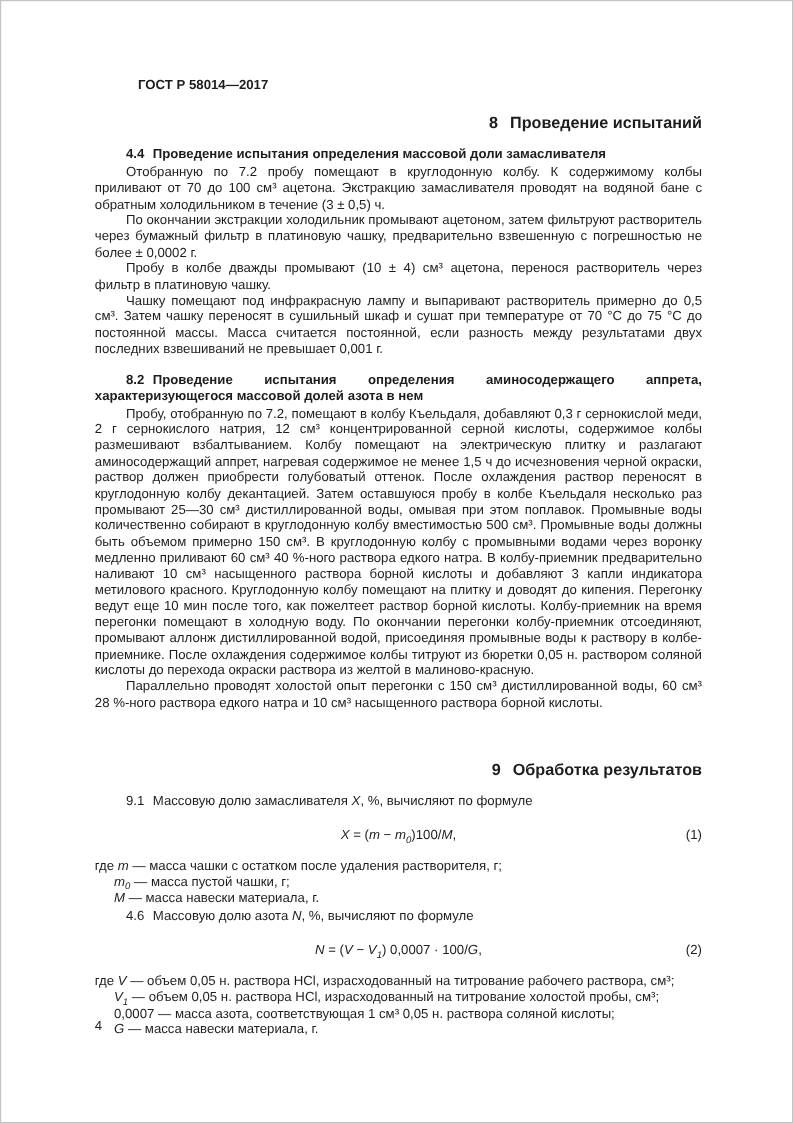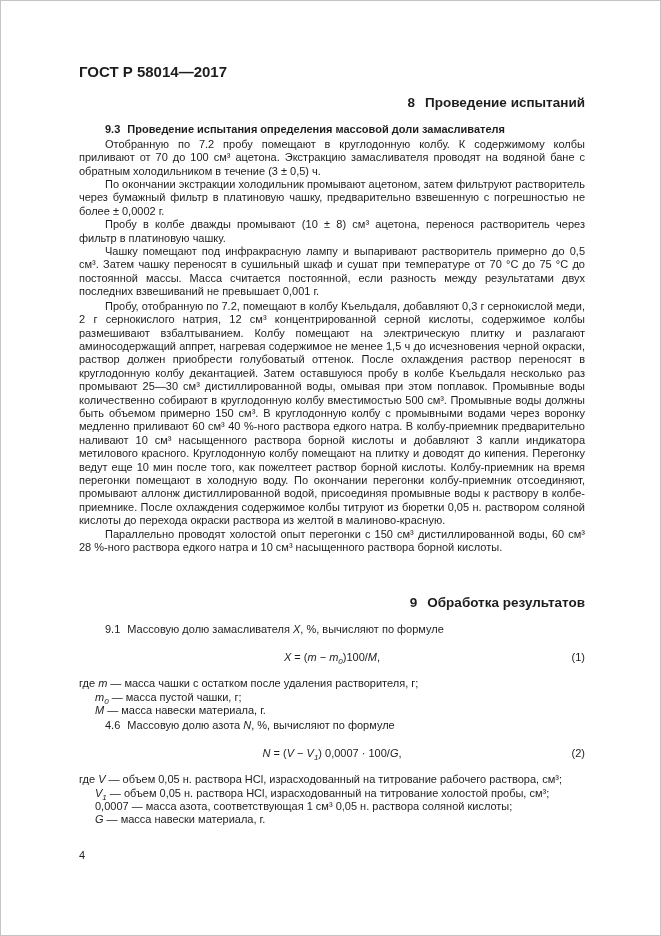--- a/index.html
+++ b/index.html
@@ -18,22 +18,23 @@
     position: absolute;
     left: 78px;
     top: 64px;
     width: 506px;
     font-size: 11px;
     line-height: 13.4px;
     text-align: justify;
   }
   .doc-header {
     font-weight: bold;
-    font-size: 15px;
+    font-size: 11px;
     text-align: left;
+    margin-left: 36px;
   }
   .h-sec {
     font-weight: bold;
     font-size: 13.5px;
     line-height: 17px;
     margin: 16px 0 0 26px;
     text-align: right;
   }
   .h-sec .sec-num { margin-right: 10px; }
   .h-sub {
@@ -68,27 +69,28 @@
 </head>
 <body>
 
 <div class="page">
   <div class="content">
 
     <div class="doc-header">ГОСТ Р 58014—2017</div>
 
     <div class="h-sec"><span class="sec-num">8</span><span>Проведение испытаний</span></div>
 
-    <div class="h-sub"><span class="sub-num">9.3</span><span>Проведение испытания определения массовой доли замасливателя</span></div>
+    <div class="h-sub"><span class="sub-num">4.4</span><span>Проведение испытания определения массовой доли замасливателя</span></div>
 
     <p class="p p-first-group">Отобранную по 7.2 пробу помещают в круглодонную колбу. К содержимому колбы приливают от 70 до 100 см³ ацетона. Экстракцию замасливателя проводят на водяной бане с обратным холодильником в течение (3 ± 0,5) ч.</p>
     <p class="p">По окончании экстракции холодильник промывают ацетоном, затем фильтруют растворитель через бумажный фильтр в платиновую чашку, предварительно взвешенную с погрешностью не более ± 0,0002 г.</p>
-    <p class="p">Пробу в колбе дважды промывают (10 ± 8) см³ ацетона, перенося растворитель через фильтр в платиновую чашку.</p>
+    <p class="p">Пробу в колбе дважды промывают (10 ± 4) см³ ацетона, перенося растворитель через фильтр в платиновую чашку.</p>
     <p class="p">Чашку помещают под инфракрасную лампу и выпаривают растворитель примерно до 0,5 см³. Затем чашку переносят в сушильный шкаф и сушат при температуре от 70 °С до 75 °С до постоянной массы. Масса считается постоянной, если разность между результатами двух последних взвешиваний не превышает 0,001 г.</p>
 
+    <div class="h-sub"><span class="sub-num">8.2</span><span>Проведение испытания определения аминосодержащего аппрета, характеризующегося массовой долей азота в нем</span></div>
 
     <p class="p p-first-group">Пробу, отобранную по 7.2, помещают в колбу Къельдаля, добавляют 0,3 г сернокислой меди, 2 г сернокислого натрия, 12 см³ концентрированной серной кислоты, содержимое колбы размешивают взбалтыванием. Колбу помещают на электрическую плитку и разлагают аминосодержащий аппрет, нагревая содержимое не менее 1,5 ч до исчезновения черной окраски, раствор должен приобрести голубоватый оттенок. После охлаждения раствор переносят в круглодонную колбу декантацией. Затем оставшуюся пробу в колбе Къельдаля несколько раз промывают 25—30 см³ дистиллированной воды, омывая при этом поплавок. Промывные воды количественно собирают в круглодонную колбу вместимостью 500 см³. Промывные воды должны быть объемом примерно 150 см³. В круглодонную колбу с промывными водами через воронку медленно приливают 60 см³ 40 %-ного раствора едкого натра. В колбу-приемник предварительно наливают 10 см³ насыщенного раствора борной кислоты и добавляют 3 капли индикатора метилового красного. Круглодонную колбу помещают на плитку и доводят до кипения. Перегонку ведут еще 10 мин после того, как пожелтеет раствор борной кислоты. Колбу-приемник на время перегонки помещают в холодную воду. По окончании перегонки колбу-приемник отсоединяют, промывают аллонж дистиллированной водой, присоединяя промывные воды к раствору в колбе-приемнике. После охлаждения содержимое колбы титруют из бюретки 0,05 н. раствором соляной кислоты до перехода окраски раствора из желтой в малиново-красную.</p>
     <p class="p">Параллельно проводят холостой опыт перегонки с 150 см³ дистиллированной воды, 60 см³ 28 %-ного раствора едкого натра и 10 см³ насыщенного раствора борной кислоты.</p>
 
     <div class="h-sec h-sec-9"><span class="sec-num">9</span><span>Обработка результатов</span></div>
 
     <div class="intro-line"><span class="inum">9.1</span><span>Массовую долю замасливателя </span><span class="v">X</span><span>, %, вычисляют по формуле</span></div>
 
     <div class="formula-row"><span><span class="v">X</span><span> = (</span><span class="v">m</span><span> − </span><span class="v">m</span><sub class="v">0</sub><span>)100/</span><span class="v">M</span><span>,</span></span><span class="fnum">(1)</span></div>
 

